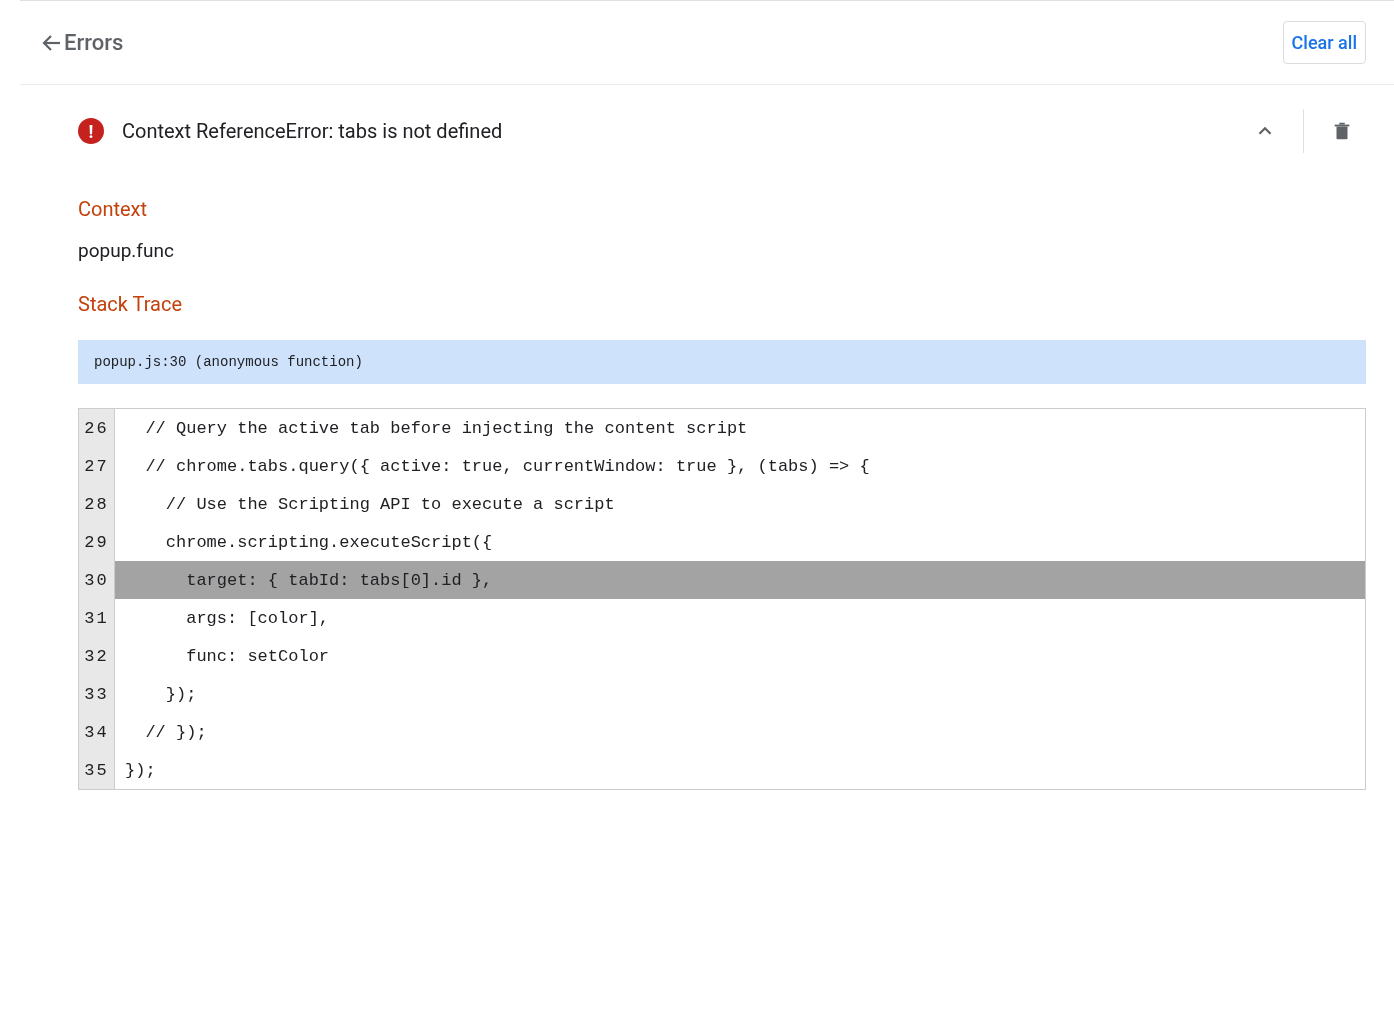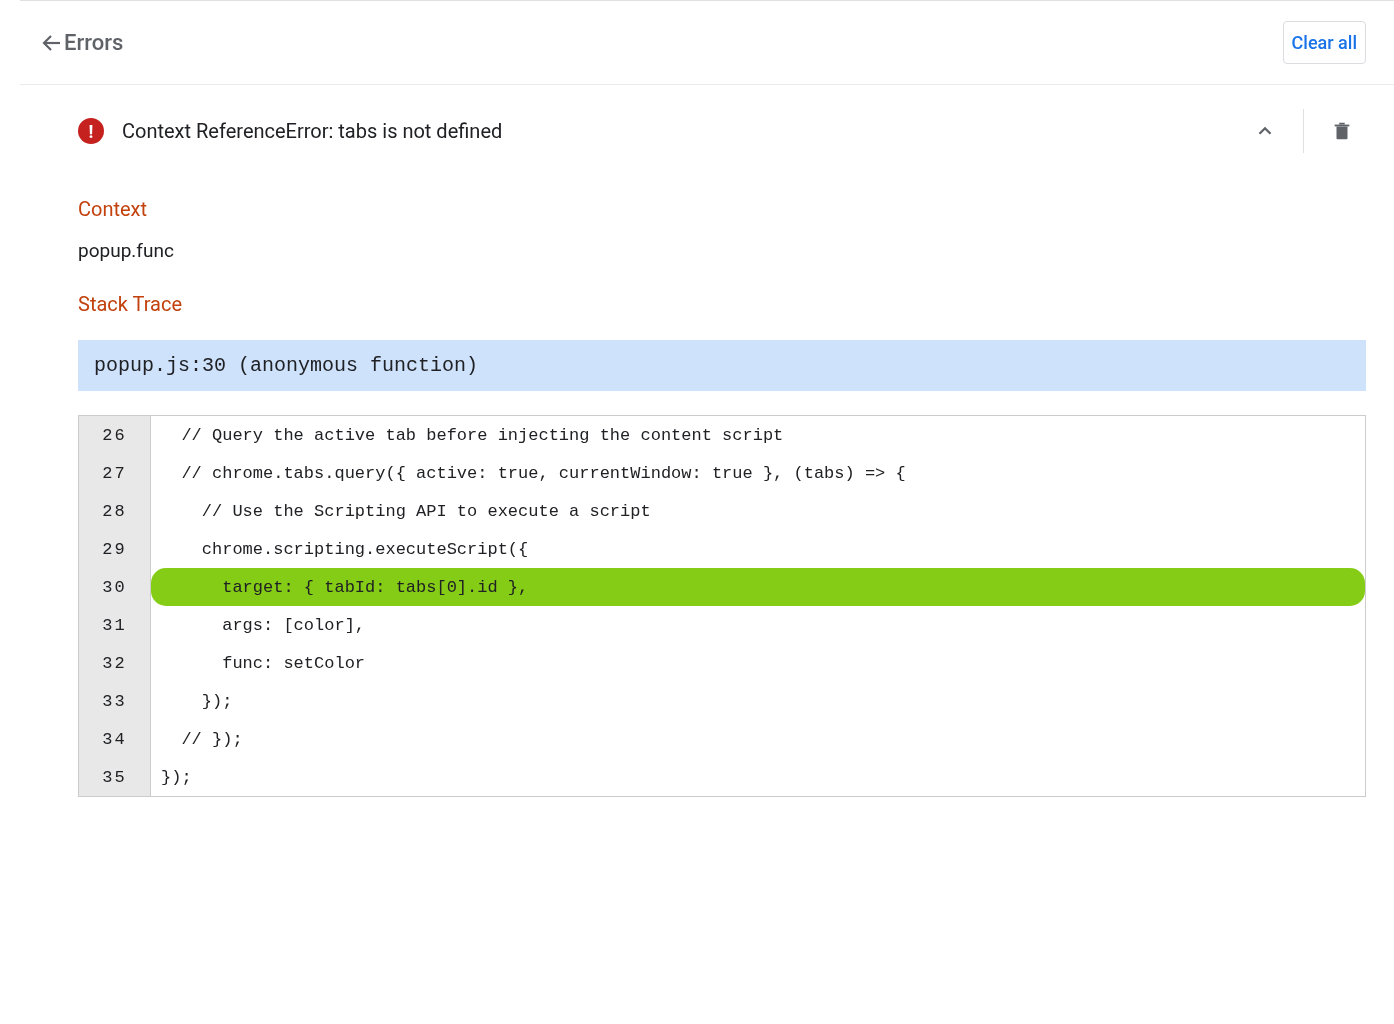--- a/index.html
+++ b/index.html
@@ -124,58 +124,57 @@
     }
     .context-value {
       font-size: 19px;
       color: #202124;
       margin-bottom: 30px;
     }
     .stack-trace-line {
       background: #cfe2fc;
       padding: 14px 16px;
       font-family: 'Courier New', Courier, monospace;
-      font-size: 20px;
+      font-size: 14px;
       color: #202124;
       margin-bottom: 24px;
       margin-top: 24px;
     }
     .code-block {
       border: 1px solid #cccccc;
       font-family: 'Courier New', Courier, monospace;
       font-size: 17px;
     }
     .code-row {
       display: flex;
       min-height: 38px;
       align-items: stretch;
     }
     .line-number {
-      width: 72px;
+      width: 36px;
       background: #e8e8e8;
       border-right: 1px solid #cccccc;
       text-align: center;
       color: #202124;
       flex-shrink: 0;
       display: flex;
       align-items: center;
       justify-content: center;
       letter-spacing: 2px;
     }
     .code-content {
       padding: 8px 10px;
       white-space: pre;
       color: #202124;
       flex: 1;
       display: flex;
       align-items: center;
     }
     .highlighted {
-      background: #84cc16;
-      border-radius: 15px;
+      background: #a3a3a3;
     }
   </style>
 </head>
 <body>
 
 <div class="container">
   <div class="header">
     <div class="header-left">
       <div class="back-arrow">
         <svg viewBox="0 0 24 24" fill="none" stroke="currentColor" stroke-width="2.2">

